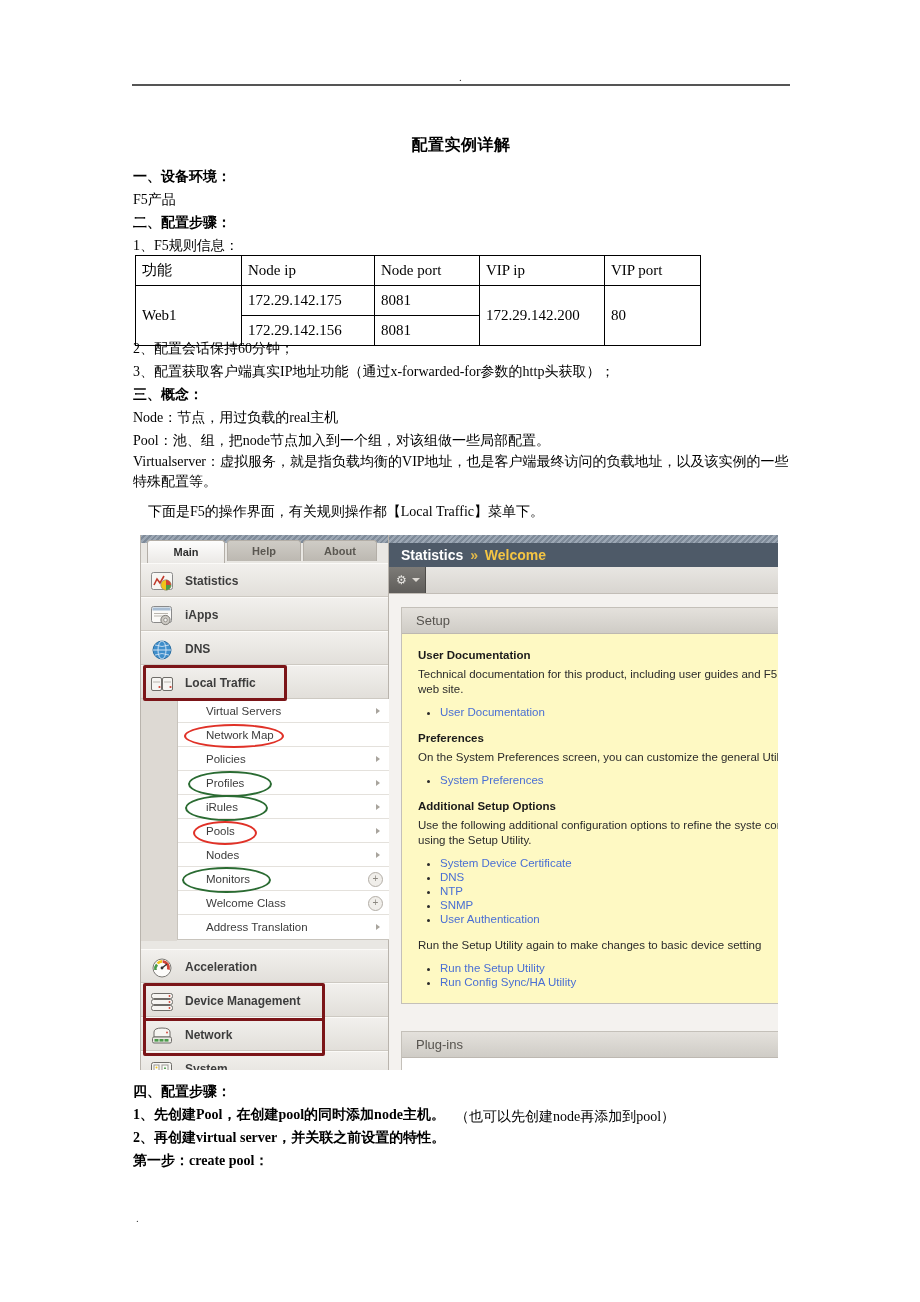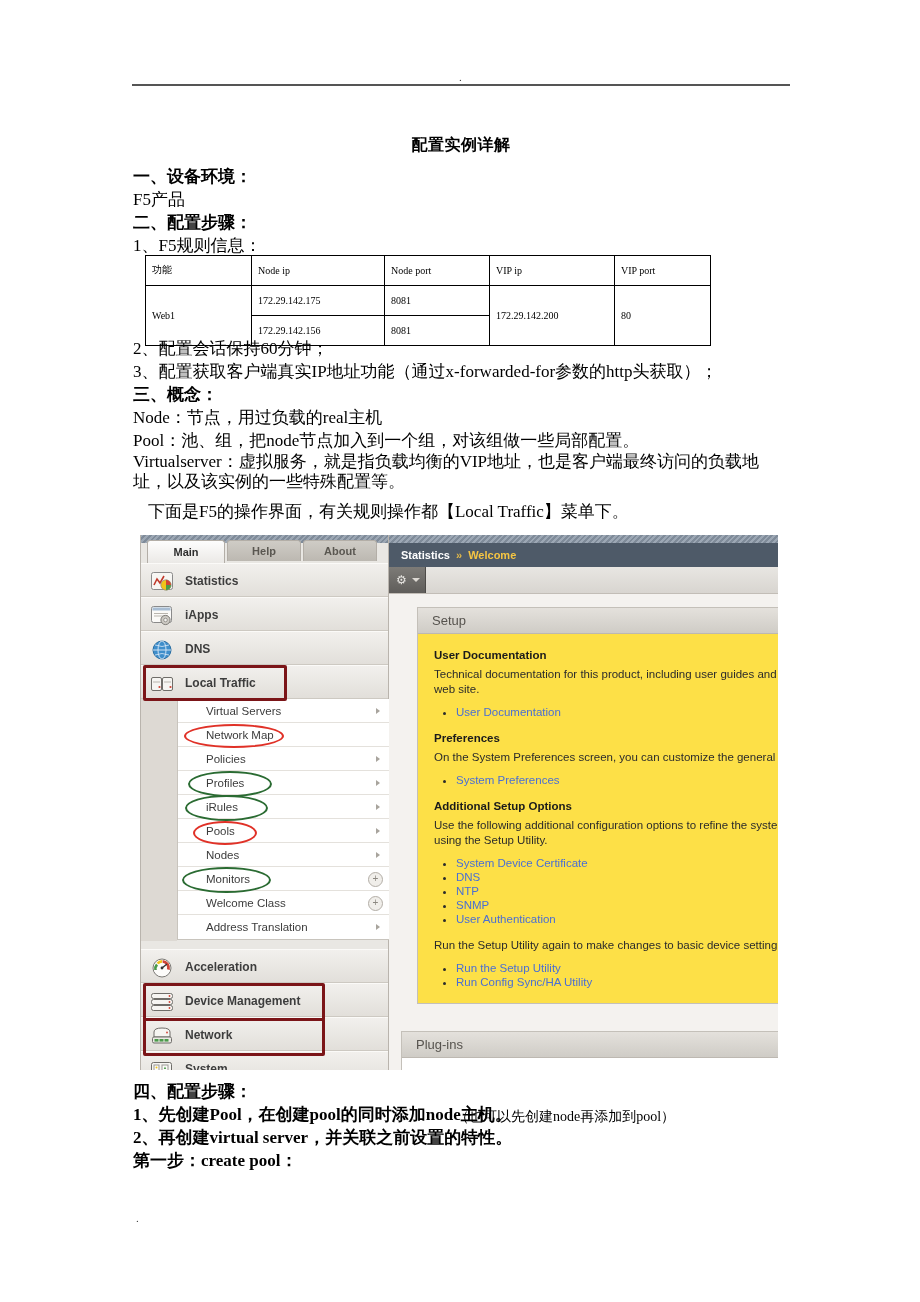--- a/index.html
+++ b/index.html
@@ -52,35 +52,35 @@
     width: 658px;
     text-align: center;
     font-size: 16px;
     font-weight: bold;
     letter-spacing: 0.5px;
   }
 
   .txt {
     position: absolute;
     left: 133px;
-    font-size: 17px;
+    font-size: 14px;
     line-height: 23px;
     white-space: nowrap;
   }
   .txt.b { font-weight: bold; }
   .txt.wrap { white-space: normal; width: 660px; }
 
   .sm { font-size: 14px; }
 
   
   .rules-table {
     position: absolute;
-    left: 145px; top: 255px;
+    left: 135px; top: 255px;
     border-collapse: collapse;
-    font-size: 10px;
+    font-size: 15px;
   }
   .rules-table td {
     border: 1px solid #000;
     padding: 3px 6px 4px 6px;
     height: 22px;
     vertical-align: middle;
     font-family: "Liberation Serif", serif;
   }
   .c-func  { width: 93px; }
   .c-nip   { width: 120px; }
@@ -229,21 +229,21 @@
     left: 0; top: 0;
     width: 512px; height: 8px;
     background: repeating-linear-gradient(135deg,#9ca7b4 0 2px,#7f8b99 2px 4px);
   }
   .crumbbar {
     position: absolute;
     left: 0; top: 8px;
     width: 512px; height: 24px;
     background: #4e5a68;
     color: #ffffff;
-    font-size: 11px;
+    font-size: 14px;
     font-weight: bold;
     line-height: 24px;
     padding-left: 12px;
     box-sizing: border-box;
   }
   .crumbbar .sep { color: #e2b94a; margin: 0 3px; }
   .crumbbar .cur { color: #f5c543; }
 
   .toolbar {
     position: absolute;
@@ -269,23 +269,22 @@
     width: 0; height: 0;
     border-top: 4px solid #ddd9d3;
     border-left: 4px solid transparent;
     border-right: 4px solid transparent;
   }
 
   .panel {
     position: absolute;
     left: 12px; top: 72px;
     width: 498px;
-    background: #fde047;
+    background: #fef9c3;
     border: 1px solid #c4c0b9;
-    margin-left: 16px;
   }
   .panel-head {
     height: 25px; line-height: 25px;
     background: linear-gradient(#e4e1dc,#cfccc6);
     border-bottom: 1px solid #bdb8b1;
     padding-left: 14px;
     font-size: 13px;
     color: #56534e;
   }
   .panel-body {

